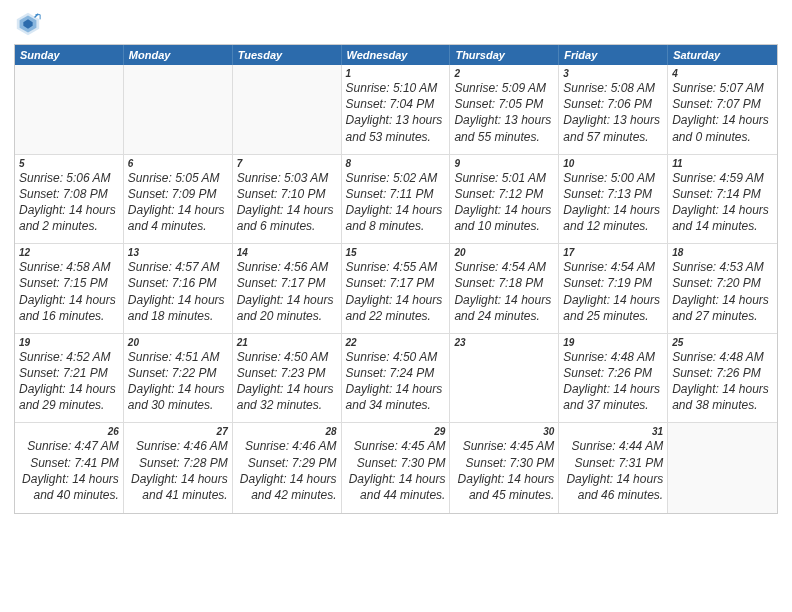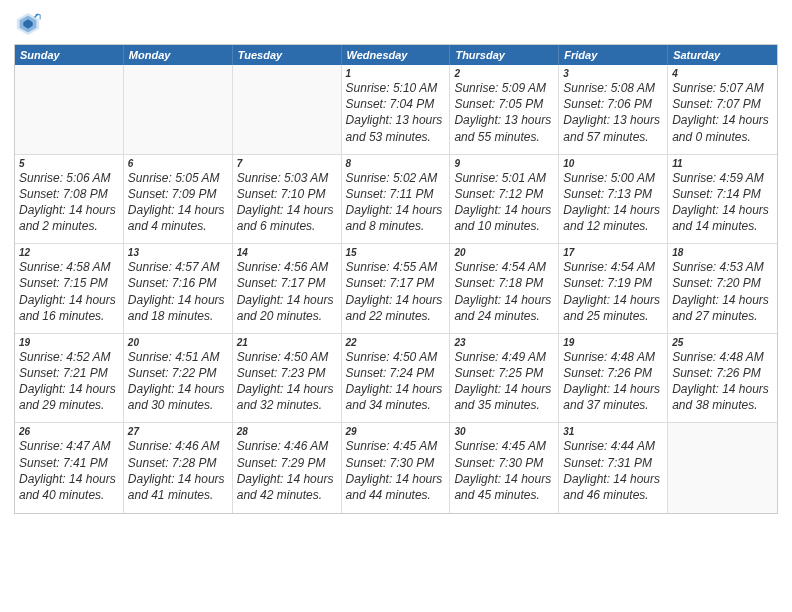--- a/index.html
+++ b/index.html
@@ -77,21 +77,21 @@
     .cal-body {
       display: grid;
       grid-template-rows: repeat(5, 1fr);
       flex: 1;
     }
     .cal-row {
       display: grid;
       grid-template-columns: repeat(7, 1fr);
       border-bottom: 1px solid #ddd;
     }
-    .cal-row:last-child { border-bottom: none; }
+    .cal-row:last-child { border-bottom: none; text-align: right; }
     .cal-cell {
       border-right: 1px solid #ddd;
       padding: 3px 4px;
       font-size: 8.5px;
       color: #333;
       vertical-align: top;
       background: #fff;
       min-height: 0;
     }
     .cal-cell:last-child { border-right: none; }
@@ -280,23 +280,20 @@
 Daylight: 14 hours and 32 minutes.</div>
           </div>
           <div class="cal-cell">
             <div class="day-num">22</div>
             <div class="cell-info">Sunrise: 4:50 AM
 Sunset: 7:24 PM
 Daylight: 14 hours and 34 minutes.</div>
           </div>
           <div class="cal-cell">
             <div class="day-num">23</div>
-            <div class="cell-info">Sunrise: 4:49 AM
-Sunset: 7:25 PM
-Daylight: 14 hours and 35 minutes.</div>
           </div>
           <div class="cal-cell">
             <div class="day-num">19</div>
             <div class="cell-info">Sunrise: 4:48 AM
 Sunset: 7:26 PM
 Daylight: 14 hours and 37 minutes.</div>
           </div>
           <div class="cal-cell">
             <div class="day-num">25</div>
             <div class="cell-info">Sunrise: 4:48 AM

